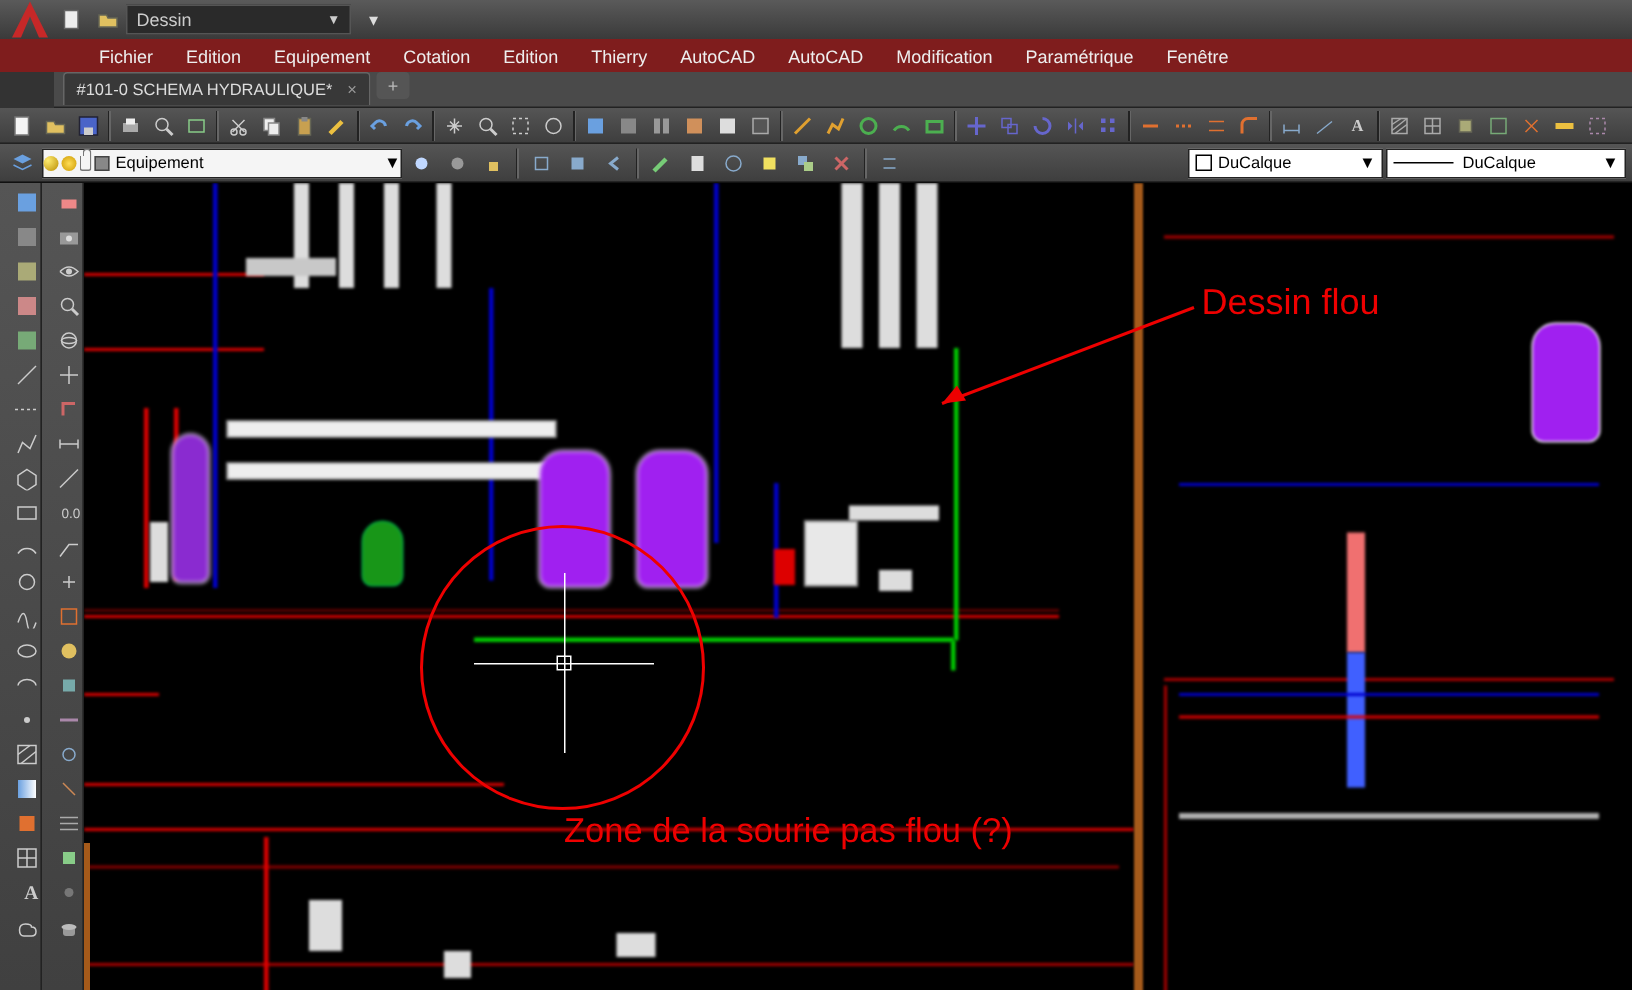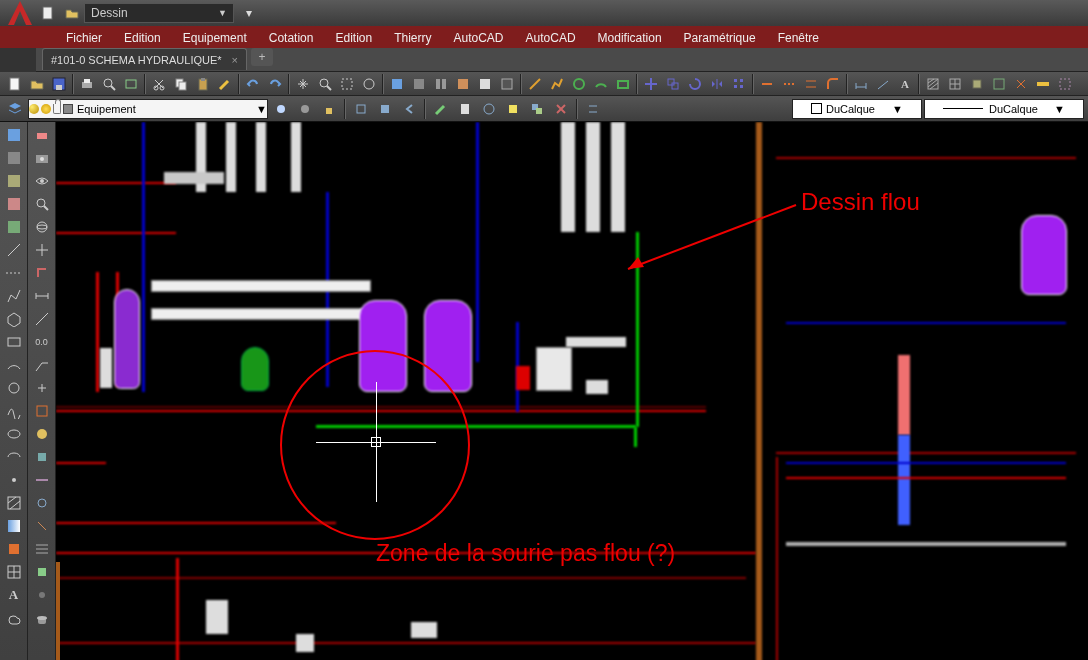--- a/index.html
+++ b/index.html
@@ -16,25 +16,25 @@
 .tabrow { height: 24px; background: #4a4a4a; border-bottom: 1px solid #222; display: flex; align-items: flex-start; padding: 0 6px; gap: 4px; margin-left: 36px; }
 .file-tab { height: 22px; background: #383838; border: 1px solid #666; border-bottom: none; border-radius: 3px 3px 0 0; padding: 0 8px; display: flex; align-items: center; font-size: 11px; color: #ddd; cursor: pointer; }
 .file-tab .close-x { margin-left: 10px; font-size: 11px; color: #999; cursor: pointer; }
 .add-tab { width: 22px; height: 18px; background: #555; border-radius: 3px; display: flex; align-items: center; justify-content: center; color: #bbb; cursor: pointer; }
 .toolbar { height: 24px; background: linear-gradient(#555,#3e3e3e); border-bottom: 1px solid #222; display: flex; align-items: center; padding: 0 4px; }
 .tool-btn { width: 20px; height: 20px; display: inline-flex; align-items: center; justify-content: center; margin: 0 1px; cursor: pointer; border: 1px solid transparent; }
 .tool-sep { width: 2px; height: 20px; margin: 0 2px; background: linear-gradient(90deg,#222 0,#222 1px,#666 1px,#666 2px); }
 .toolbar2 { height: 26px; background: linear-gradient(#555,#3e3e3e); border-bottom: 1px solid #111; display: flex; align-items: center; padding: 0 4px; gap: 2px; }
 .layer-combo { height: 20px; background: #f5f5f5; border: 1px solid #222; color: #000; font-size: 11px; padding: 1px 0; display: flex; align-items: center; width: 240px; }
 .layer-combo .chev { margin-left: auto; }
-.prop-combo { height: 20px; background: #fff; border: 1px solid #222; color: #000; font-size: 11px; padding: 1px 18px; display: flex; align-items: center; }
+.prop-combo { height: 20px; background: #fff; border: 1px solid #222; color: #000; font-size: 11px; padding: 1px 4px; display: flex; align-items: center; }
 .workspace { position: absolute; top: 122px; left: 0; right: 0; bottom: 0; display: flex; }
 .left-panel { width: 28px; background: linear-gradient(#555,#404040); border-right: 1px solid #222; display: flex; flex-direction: column; padding-top: 2px; gap: 1px; }
 .left-panel2 { width: 28px; background: linear-gradient(#555,#404040); border-right: 1px solid #222; display: flex; flex-direction: column; padding-top: 2px; gap: 1px; }
-.palette-btn { width: 24px; height: 22px; margin: 0 auto; display: flex; align-items: center; justify-content: center; cursor: pointer; }
+.palette-btn { width: 24px; height: 22px; margin: 0 auto; display: flex; align-items: center; justify-content: flex-end; cursor: pointer; }
 .canvas { flex: 1; background: #000; position: relative; overflow: hidden; }
 .annot { position: absolute; color: #e00; font-size: 24px; font-weight: 400; pointer-events: none; }
 .annot-arrow { position: absolute; pointer-events: none; }
 .annot-circle { position: absolute; border: 2px solid #e00; border-radius: 50%; pointer-events: none; }
 .crosshair { position: absolute; width: 120px; height: 120px; pointer-events: none; }
 .crosshair::before { content:''; position:absolute; left:50%; top:0; width:1px; height:100%; background:#fff; }
 .crosshair::after { content:''; position:absolute; top:50%; left:0; height:1px; width:100%; background:#fff; }
 .crosshair .pickbox { position:absolute; left:50%; top:50%; width:10px; height:10px; border:1px solid #fff; transform:translate(-50%,-50%); }
 .layer-icons { display:flex; align-items:center; gap:2px; margin-right:4px; }
 .bulb { width:10px;height:10px;border-radius:50%;background:radial-gradient(circle at 30% 30%,#ffec70,#b88b00); }

